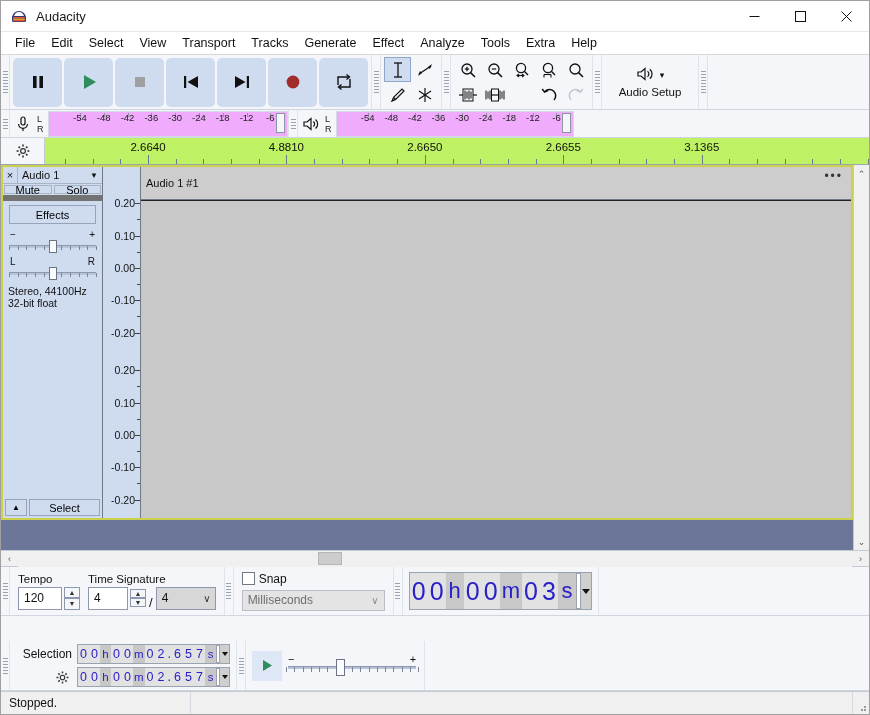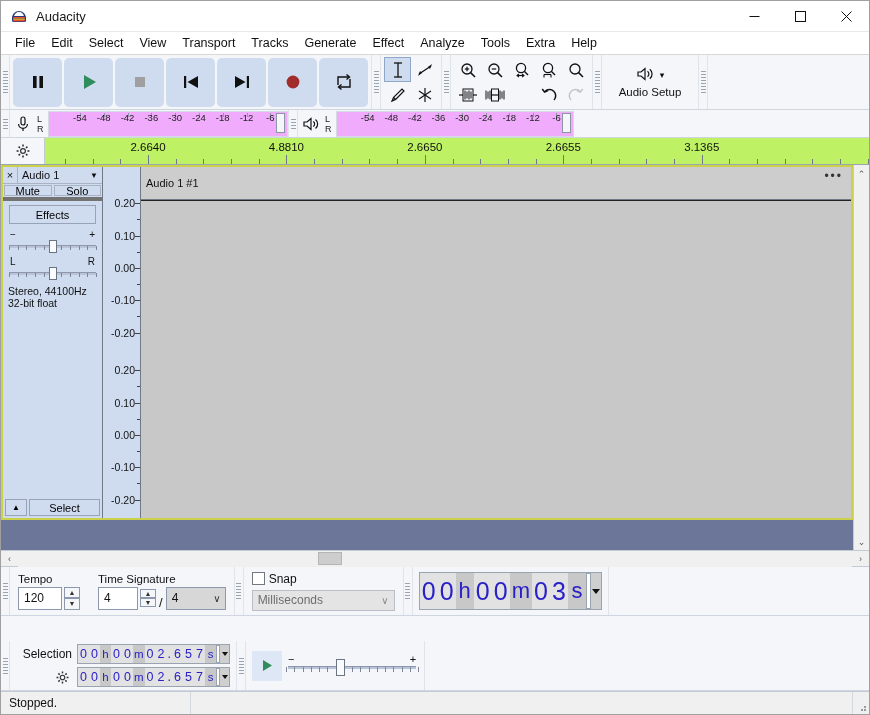--- a/index.html
+++ b/index.html
@@ -182,21 +182,21 @@
   .tp-head {
     height: 17px; display: flex; align-items: center;
     border-bottom: 1px solid #aab3c4;
   }
   .tp-x {
     width: 15px; text-align: center; font-size: 11px; color: #111;
     border-right: 1px solid #aab3c4; line-height: 16px;
   }
   .tp-name { flex: 1; padding-left: 4px; font-size: 11px; color: #111; }
   .tp-arrow { width: 16px; text-align: center; font-size: 8px; color: #111; }
-  .tp-msrow { height: 17px; display: flex; border-bottom: 4px solid #737373; }
+  .tp-msrow { height: 17px; display: flex; border-bottom: 6px solid #737373; }
   .tp-ms {
     flex: 1; display: flex; align-items: center; justify-content: center;
     font-size: 11px; background: #cfdcf0; border: 1px solid #aab3c4;
     margin: 1px;
   }
   .tp-effects {
     margin: 4px 6px 2px 6px; height: 19px;
     background: #cfdcf0; border: 1px solid #98a3b8;
     display: flex; align-items: center; justify-content: center; font-size: 11px;
   }
@@ -270,21 +270,21 @@
   .hscroll-row {
     height: 17px; min-height: 17px; display: flex; align-items: center;
     background: #f0f0f0; border-top: 1px solid #c3cad4; border-bottom: 1px solid #c3cad4;
   }
   .hs-btn { width: 17px; height: 16px; display:flex; align-items:center; justify-content:center; font-size:9px; color:#555; }
   .hs-track { flex: 1; height: 16px; position: relative; background: #f0f0f0; }
   .hs-thumb { position: absolute; top: 1px; height: 13px; background: #cdcdcd; border: 1px solid #b5b5b5; }
   .bdock-row { display: flex; align-items: stretch; border-bottom: 1px solid #cfd6e0; }
   .br1 { height: 49px; }
   .br2 { height: 50px; margin-top: 25px; }
-  .fieldgrp { display: flex; align-items: center; padding: 0 8px; gap: 18px; border-right: 1px solid #dfe3ea; }
+  .fieldgrp { display: flex; align-items: center; padding: 0 8px; gap: 8px; border-right: 1px solid #dfe3ea; }
   .field { display: flex; flex-direction: column; gap: 2px; }
   .field label { font-size: 11.5px; color: #111; }
   .spin-wrap { display: flex; align-items: stretch; }
   .numbox {
     width: 44px; height: 23px; border: 1px solid #8d98ae; background: #fff;
     font-size: 12px; padding-left: 5px; color: #111; display: flex; align-items: center;
   }
   .spin { width: 16px; display: flex; flex-direction: column; margin-left: 2px; }
   .spin i {
     flex: 1; border: 1px solid #8d98ae; background: #f4f6fa;

